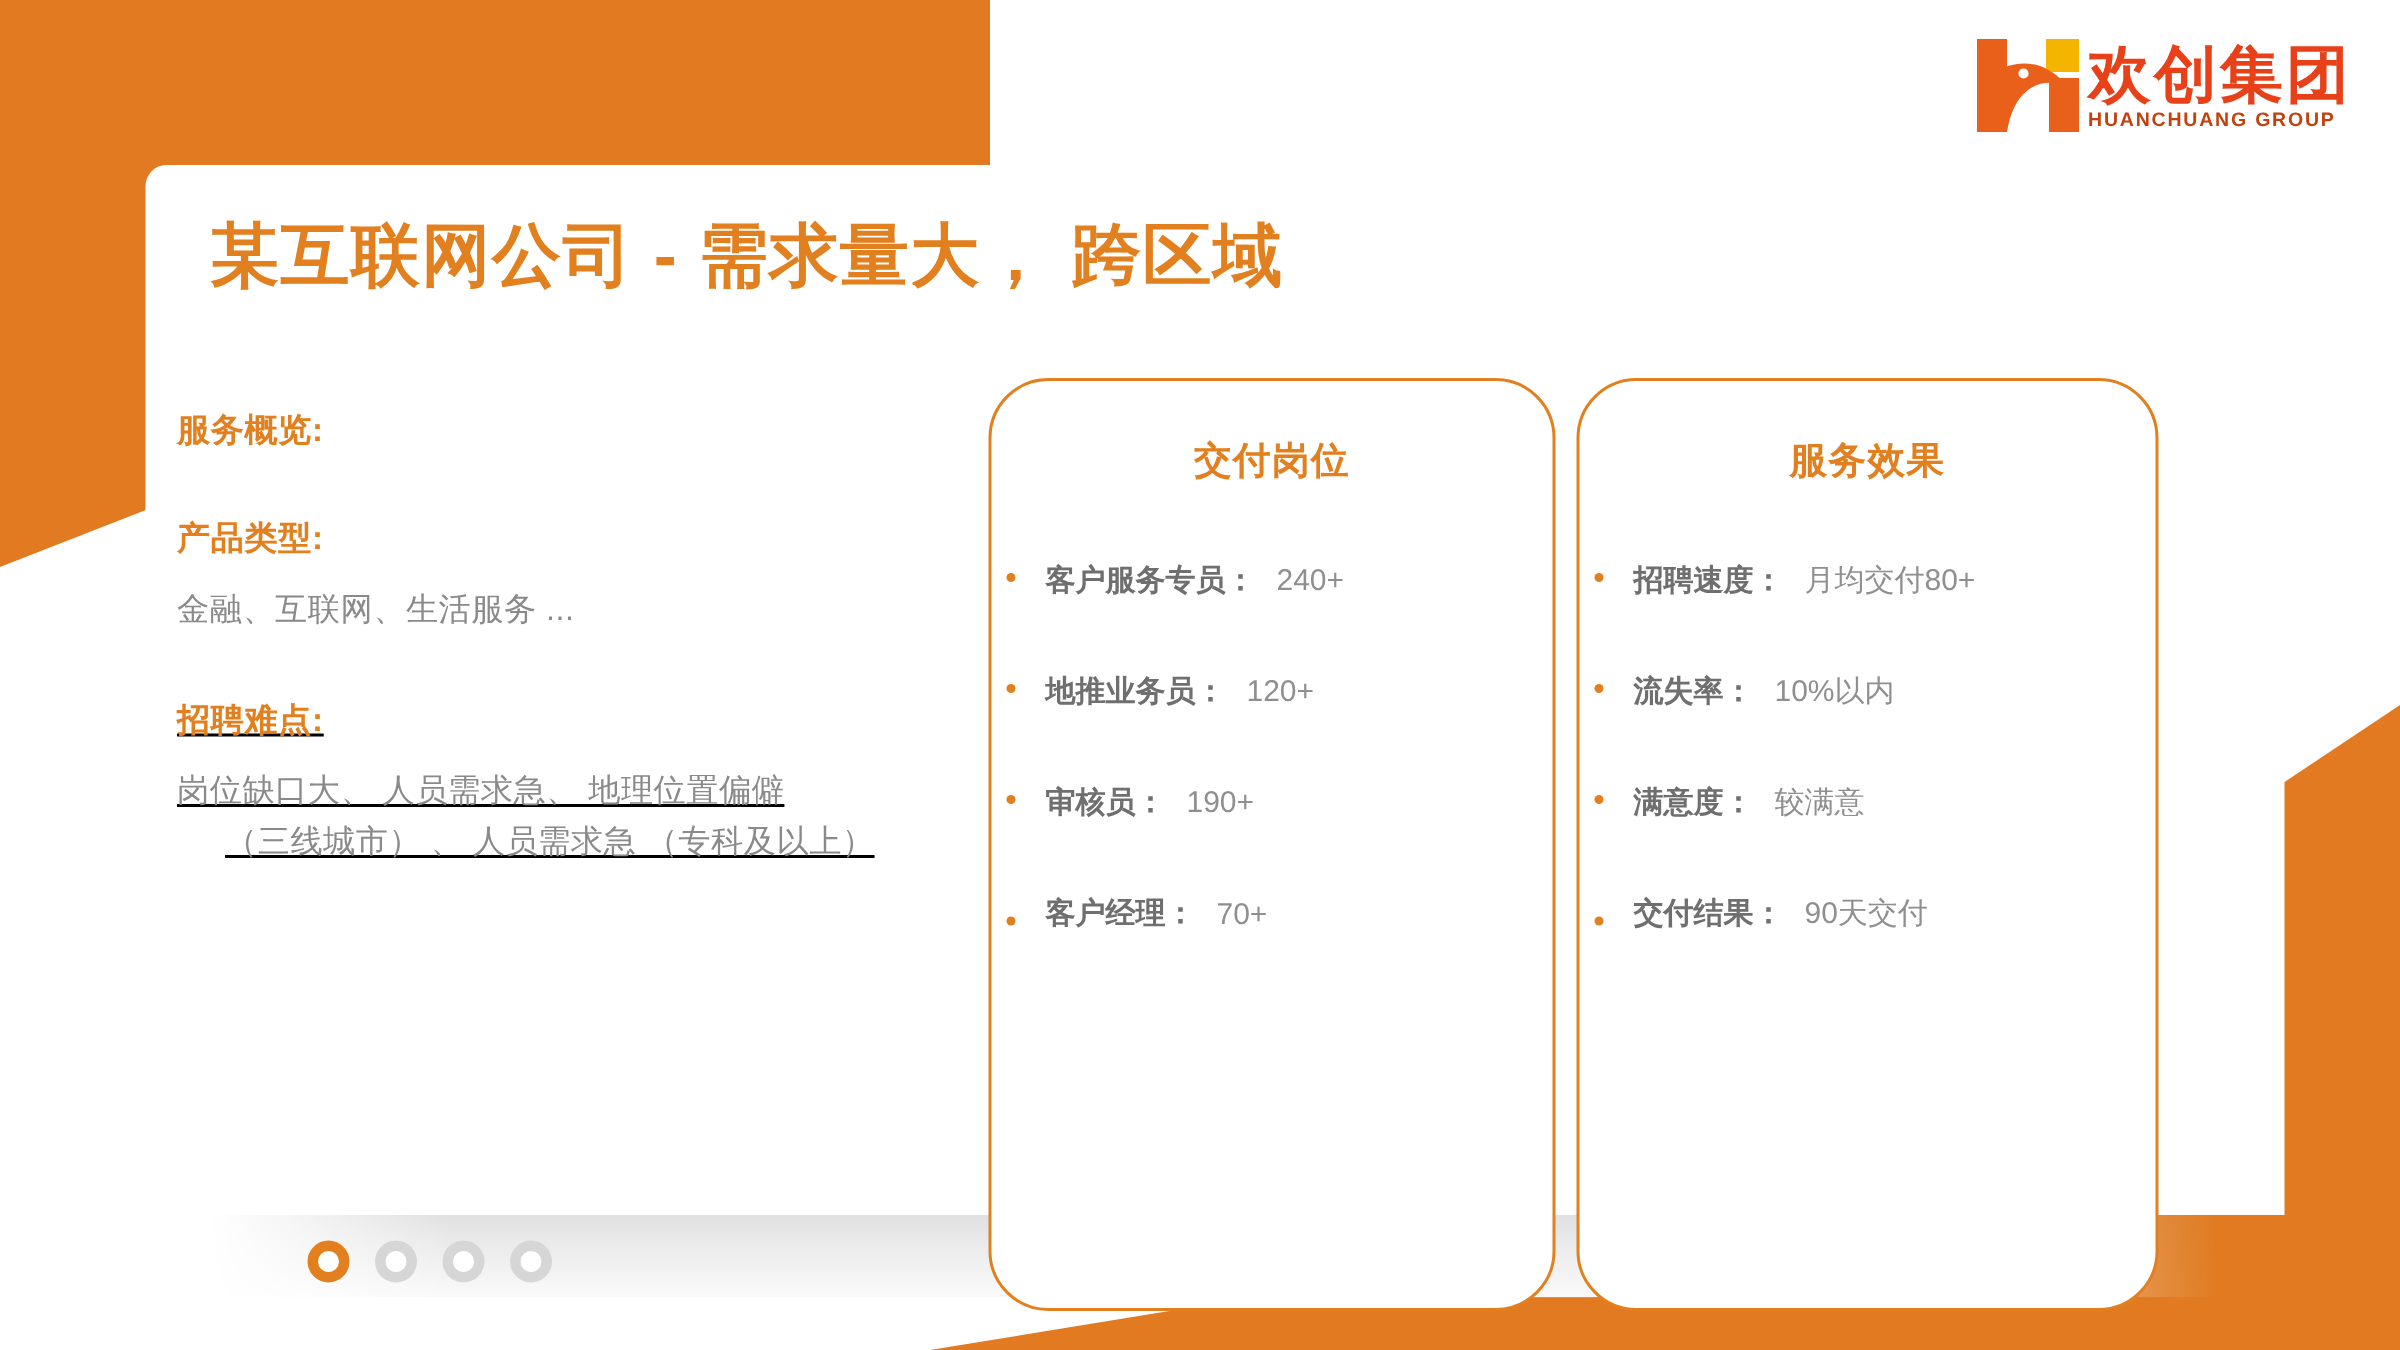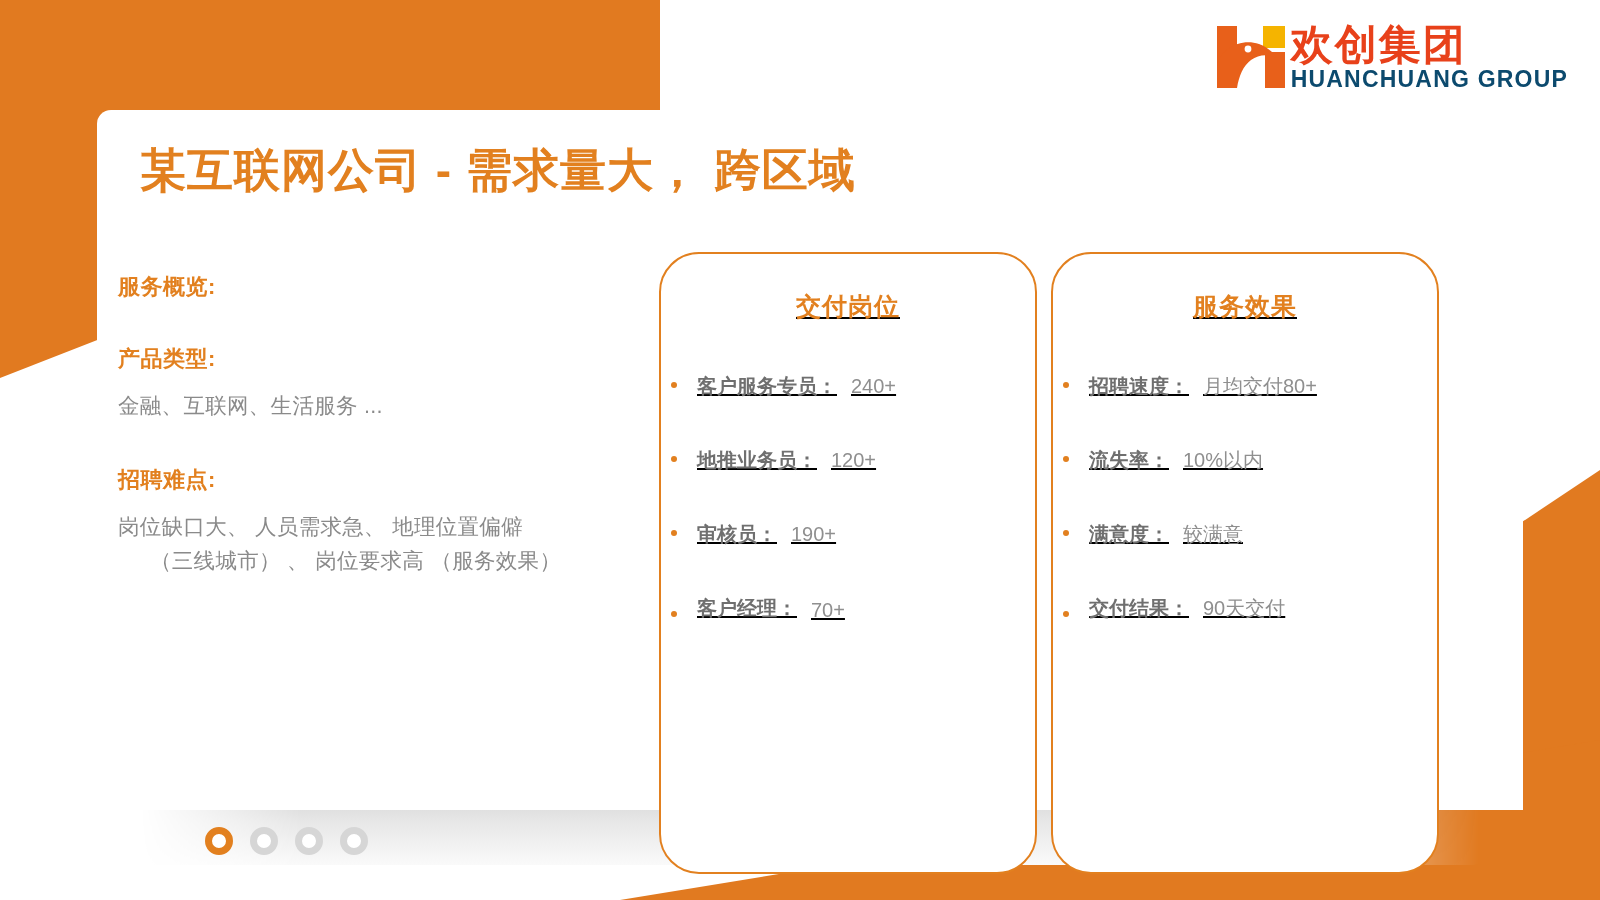--- a/index.html
+++ b/index.html
@@ -87,23 +87,23 @@
   .logo-text { display: flex; flex-direction: column; gap: 2px; }
   .logo-cn {
     font-size: 42px;
     font-weight: bold;
     color: #E8411A;
     letter-spacing: 2px;
     line-height: 1;
     font-family: "DejaVu Sans", "Liberation Sans", sans-serif;
   }
   .logo-en {
-    font-size: 23px;
-    font-weight: bold;
-    color: #0c4a6e;
+    font-size: 13px;
+    font-weight: bold;
+    color: #c2410c;
     letter-spacing: 1.2px;
     line-height: 1;
   }
 
   
   .slide-title {
     position: absolute;
     left: 140px;
     top: 140px;
     font-size: 46px;
@@ -114,21 +114,21 @@
   }
 
   
   .left-col {
     position: absolute;
     left: 118px;
     top: 272px;
     width: 510px;
   }
   .sec { margin-bottom: 42px; }
-  .sec:last-child { margin-bottom: 12px; }
+  .sec:last-child { margin-bottom: 12px; text-decoration: underline; }
   .sec-head {
     font-size: 22px;
     font-weight: bold;
     color: #E2801F;
     margin-bottom: 16px;
     letter-spacing: .5px;
   }
   .sec-body {
     font-size: 21.5px;
     color: #8a8a8a;
@@ -139,21 +139,20 @@
 
   
   .panel {
     position: absolute;
     top: 252px;
     height: 622px;
     border: 2.2px solid #E2801F;
     border-radius: 40px;
     box-sizing: border-box;
     background: #ffffff;
-    text-decoration: underline;
   }
   #panel-jobs  { left: 659px;  width: 378px; }
   #panel-result{ left: 1051px; width: 388px; }
 
   .panel-title {
     text-align: center;
     font-size: 25px;
     font-weight: bold;
     color: #E2801F;
     margin-top: 36px;
@@ -250,21 +249,21 @@
       <div class="sec-head">产品类型:</div>
       <div class="sec-body">
         <span>金融、互联网、生活服务 ...</span>
       </div>
     </div>
 
     <div class="sec">
       <div class="sec-head">招聘难点:</div>
       <div class="sec-body">
         <span>岗位缺口大、 人员需求急、 地理位置偏僻</span>
-        <span class="indent">（三线城市） 、 岗位要求高 （服务效果）</span>
+        <span class="indent">（三线城市） 、 人员需求急 （专科及以上）</span>
       </div>
     </div>
 
   </div>
 
   <div class="panel" id="panel-jobs">
     <div class="panel-title">交付岗位</div>
     <ul class="panel-list">
       <li>
         <span class="dot"></span>

